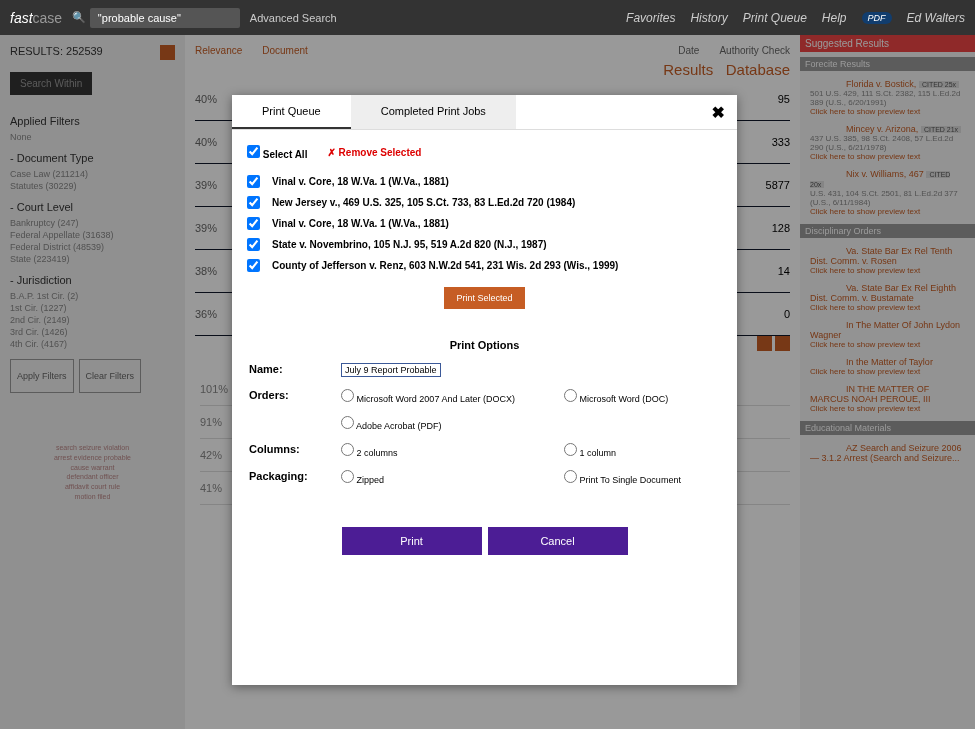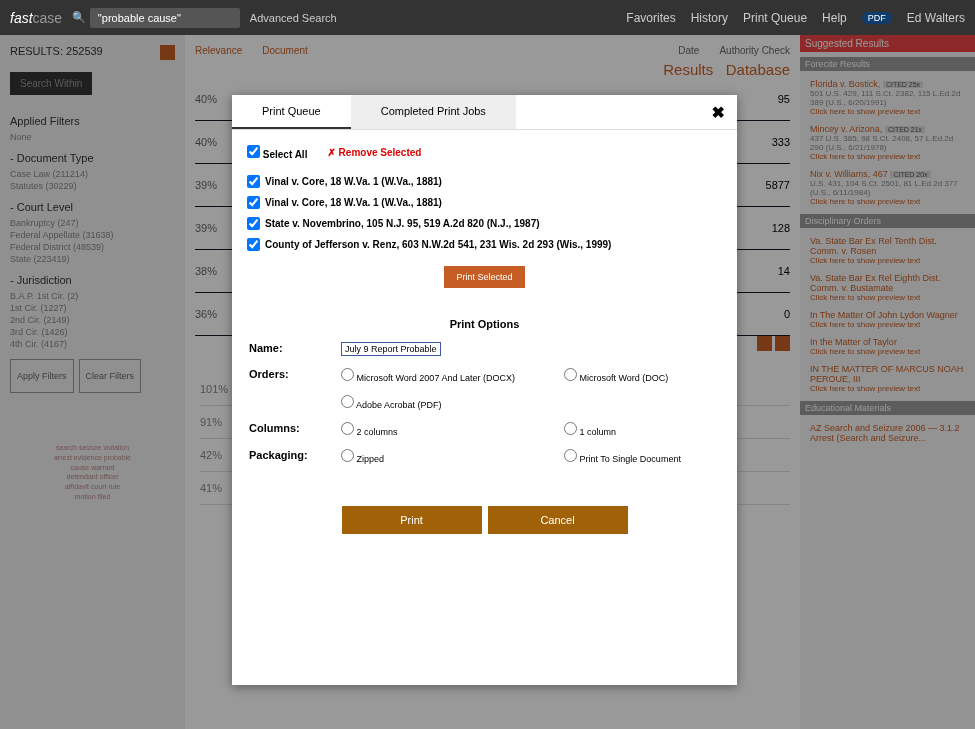--- a/index.html
+++ b/index.html
@@ -5,70 +5,70 @@
     * { margin: 0; padding: 0; box-sizing: border-box; }
     body { font-family: Arial, sans-serif; font-size: 11px; background: #000; width: 975px; height: 729px; overflow: hidden; position: relative; }
     
     
     .topbar { background: #333; height: 35px; display: flex; align-items: center; padding: 0 10px; color: #ccc; }
     .logo { font-size: 14px; color: #999; margin-right: 10px; }
     .logo .fast { font-style: italic; color: #fff; margin-top: 10px; }
     .search-box { background: #555; border: none; padding: 4px 8px; width: 150px; color: #fff; font-size: 11px; margin-right: 10px; border-radius: 2px; }
     .search-icon { color: #999; margin-right: 4px; }
     .adv-search { color: #ccc; font-size: 11px; }
-    .top-right { margin-left: auto; display: flex; gap: 15px; align-items: center; }
+    .top-right { margin-left: auto; display: flex; gap: 15px; align-items: center; font-style: italic; }
     .top-link { color: #ccc; font-size: 12px; cursor: pointer; }
     .pdf-badge { background: #113d6e; color: #fff; padding: 1px 6px; border-radius: 8px; font-size: 9px; }
     
     
     .bg-content { position: absolute; top: 35px; left: 0; right: 0; bottom: 0; filter: brightness(0.6); pointer-events: none; display: flex; background: #fff; }
     .bg-left { width: 185px; background: #f0f0f0; padding: 10px; font-size: 10px; color: #666; }
     .bg-left .results { color: #333; font-size: 11px; margin-bottom: 15px; }
     .bg-left .btn-dark { background: #333; color: #999; padding: 6px 10px; display: inline-block; margin-bottom: 10px; }
     .bg-left .section-title { color: #333; font-size: 11px; margin: 10px 0 5px; }
     .bg-left .filter-item { color: #888; margin: 2px 0; font-size: 9px; }
     .bg-left .btn-pair { display: flex; gap: 5px; margin-top: 10px; }
     .bg-left .btn-sm { border: 1px solid #999; padding: 11px 6px; font-size: 9px; }
     .bg-mid { flex: 1; background: #fff; padding: 10px; position: relative; }
     .bg-mid .tab-row { display: flex; gap: 20px; margin-bottom: 5px; color: #c65d24; font-size: 10px; }
     .bg-mid .pct-row { display: flex; align-items: center; padding: 15px 0; border-bottom: 1px solid #0f172a; }
     .bg-mid .pct { width: 30px; color: #666; }
     .bg-right { width: 175px; background: #f5f5f5; padding: 10px; font-size: 9px; color: #666; }
     .bg-right .sr-title { background: #ef4444; color: #fff; padding: 3px 5px; margin: -10px -10px 5px; font-size: 10px; }
     .bg-right .sub-title { background: #999; color: #fff; padding: 2px 5px; margin: 5px -10px; font-size: 9px; }
     .bg-right .result-item { margin: 8px 0; color: #555; }
-    .bg-right .result-item .case-name { color: #c65d24; }
+    .bg-right .result-item .case-name { color: #c65d24; margin-left: 36px; }
     .bg-right .result-item .detail { color: #888; font-size: 8px; }
     .bg-right .preview-link { color: #c65d24; font-size: 8px; }
     .bg-right .badge-sm { background: #ddd; color: #555; padding: 0 3px; font-size: 7px; }
     
     .orange-sq { background: #c65d24; width: 15px; height: 15px; display: inline-block; }
     
     
     .modal { position: absolute; top: 95px; left: 232px; width: 505px; height: 590px; background: #fff; box-shadow: 0 2px 10px rgba(0,0,0,0.4); z-index: 100; }
     .modal-close { position: absolute; top: 8px; right: 12px; font-size: 16px; font-weight: bold; cursor: pointer; }
     .modal-tabs { display: flex; border-bottom: 1px solid #ddd; }
     .modal-tab { padding: 10px 30px; font-size: 11px; cursor: pointer; }
     .modal-tab.active { border-bottom: 2px solid #333; background: #fff; }
     .modal-tab.inactive { background: #eee; }
     .modal-body { padding: 15px; }
     .select-row { display: flex; align-items: center; gap: 20px; margin-bottom: 15px; font-size: 10px; }
     .select-row label { font-weight: bold; }
     .remove-sel { color: #d00; font-weight: bold; cursor: pointer; }
     .case-list { margin-bottom: 15px; }
-    .case-item { display: flex; align-items: center; gap: 5px; margin: 8px 0; font-size: 10px; font-weight: bold; }
+    .case-item { display: flex; align-items: center; gap: 12px; margin: 8px 0; font-size: 10px; font-weight: bold; }
     .btn-orange { background: #c65d24; color: #fff; border: none; padding: 6px 12px; font-size: 9px; cursor: pointer; display: block; margin: 10px auto 30px; }
     .print-options-title { text-align: center; font-weight: bold; font-size: 11px; margin-bottom: 5px; }
     .options-table { width: 100%; }
     .options-table td { padding: 5px 0; vertical-align: top; }
     .opt-label { font-weight: bold; font-size: 11px; width: 90px; }
     .name-input { border: 1px solid #3b5998; padding: 1px 3px; font-size: 9px; width: 100px; }
     .radio-label { font-size: 9px; margin-right: 20px; }
     .modal-footer { display: flex; gap: 6px; justify-content: center; margin-top: 35px; }
-    .btn-wide { background: #a16207; color: #fff; border: none; padding: 8px 0; width: 140px; font-size: 11px; cursor: pointer; }
+    .btn-wide { background: #4c1d95; color: #fff; border: none; padding: 8px 0; width: 140px; font-size: 11px; cursor: pointer; }
   </style>
 </head>
 <body>
 
 <div class="topbar">
   <span class="logo"><span class="fast">fast</span><span>case</span></span>
   <span class="search-icon">🔍</span>
   <input class="search-box" value="&quot;probable cause&quot;" style="">
   <span class="adv-search">Advanced Search</span>
   <div class="top-right">
@@ -183,20 +183,24 @@
       <label><input type="checkbox" checked="" style=""> <span>Select All</span></label>
       <span class="remove-sel">✗ Remove Selected</span>
     </div>
     <div class="case-list">
       <div class="case-item">
           <input type="checkbox" checked="" style="">
           <span>Vinal v. Core, 18 W.Va. 1 (W.Va., 1881)</span>
         </div>
       <div class="case-item">
           <input type="checkbox" checked="" style="">
+          <span>New Jersey v., 469 U.S. 325, 105 S.Ct. 733, 83 L.Ed.2d 720 (1984)</span>
+        </div>
+      <div class="case-item">
+          <input type="checkbox" checked="" style="">
           <span>Vinal v. Core, 18 W.Va. 1 (W.Va., 1881)</span>
         </div>
       <div class="case-item">
           <input type="checkbox" checked="" style="">
           <span>State v. Novembrino, 105 N.J. 95, 519 A.2d 820 (N.J., 1987)</span>
         </div>
       <div class="case-item">
           <input type="checkbox" checked="" style="">
           <span>County of Jefferson v. Renz, 603 N.W.2d 541, 231 Wis. 2d 293 (Wis., 1999)</span>
         </div>

